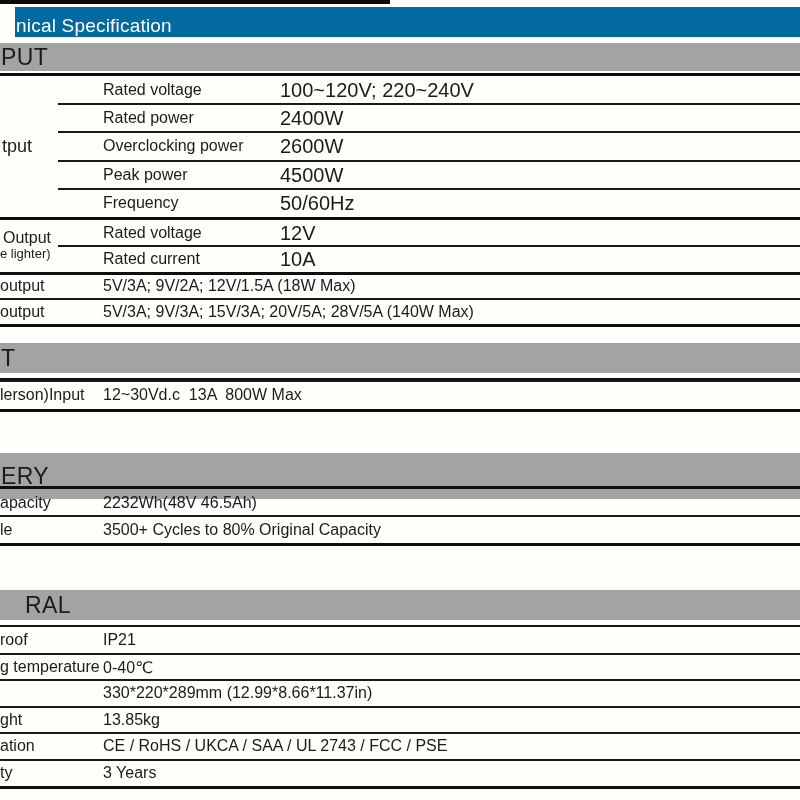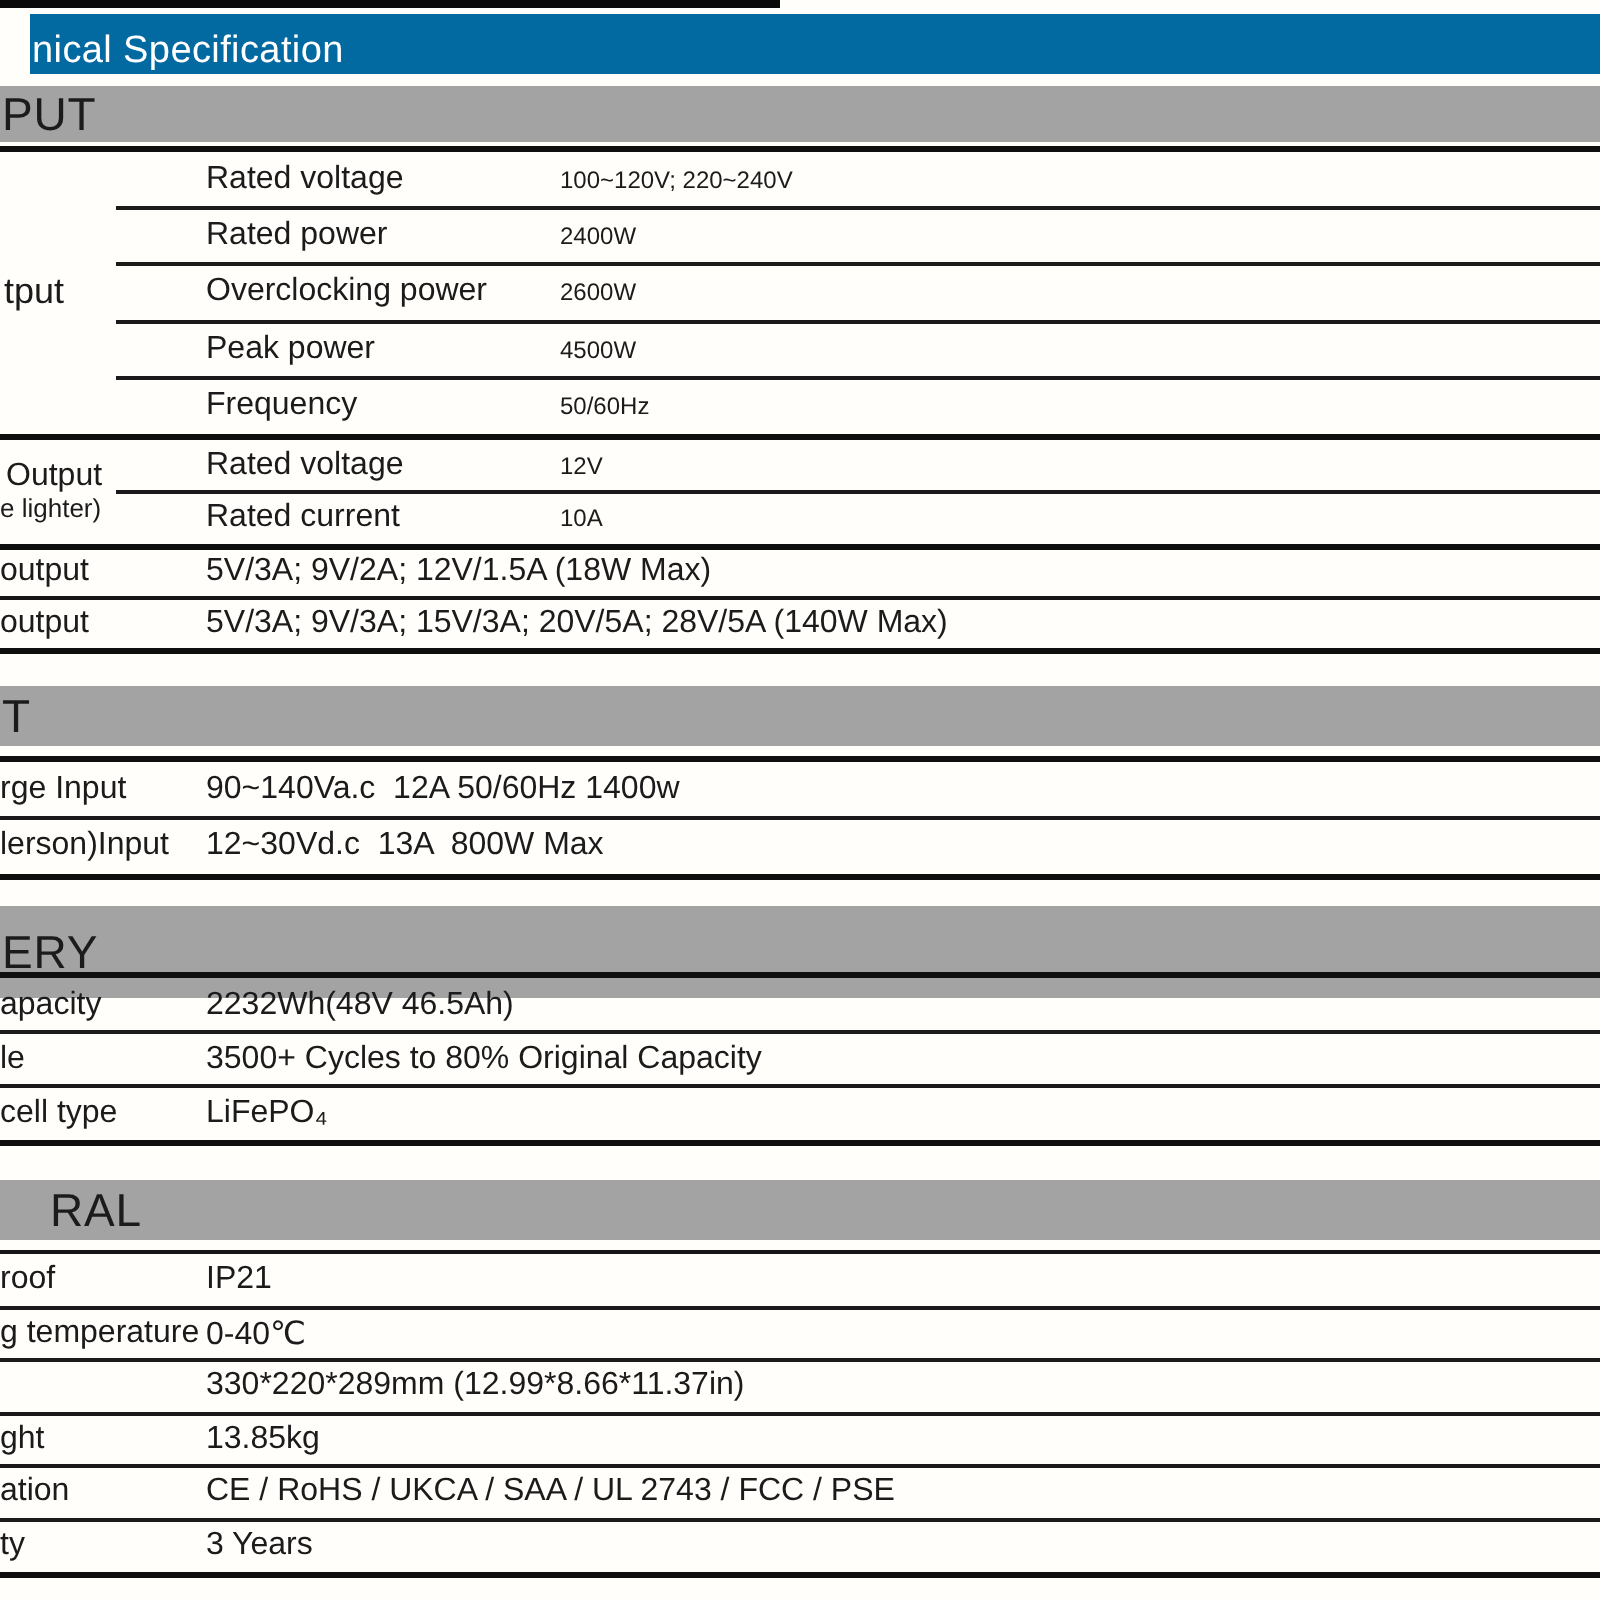--- a/index.html
+++ b/index.html
@@ -28,21 +28,21 @@
   .grp-label { position:absolute; left:2px; top:50%; transform:translateY(-50%); font-size:18px; }
   .grp-label-2 { position:absolute; left:0; top:50%; transform:translateY(-50%); line-height:1.15; }
   .grp-label-2 .l1 { font-size:16px; margin-left:3px; }
   .grp-label-2 .l2 { font-size:13px; }
   .r { position:relative; }
   .sep { position:absolute; left:58px; right:0; top:-1px; height:2px; background:#1a1a1a; }
   .sep.full { left:0; }
   .cl  { position:absolute; left:0;   top:50%; transform:translateY(-50%); font-size:16px; white-space:pre; }
   .cv  { position:absolute; left:103px; top:50%; transform:translateY(-50%); font-size:16px; white-space:pre; }
   .cl2 { position:absolute; left:103px; top:50%; transform:translateY(-50%); font-size:16px; white-space:pre; }
-  .cv2 { position:absolute; left:280px; top:50%; transform:translateY(-50%); font-size:12px; white-space:pre; }
+  .cv2 { position:absolute; left:280px; top:50%; transform:translateY(-50%); font-size:20px; white-space:pre; }
   .h282 { height:28.2px; } .h26 { height:26px; } .h23 { height:23px; } .h24 { height:24px; }
   .h28 { height:28px; } .h27 { height:27px; } .h265 { height:26.5px; }
 </style>
 </head>
 <body>
 
 <div class="page">
 
   <div class="top-sliver"></div>
 
@@ -108,48 +108,39 @@
       <span class="cv">5V/3A; 9V/3A; 15V/3A; 20V/5A; 28V/5A (140W Max)</span>
     </div>
   </div>
 
   <div class="sec-header" style="top:343px;height:30px;">
     <span class="t">T</span>
   </div>
 
   <div class="tbl bt3 bb3" style="top:378px;">
     <div class="r h28">
-      <span class="cl">rge Input</span>
-      <span class="cv">90~140Va.c  12A 50/60Hz 1400w</span>
-    </div>
-    <div class="r h28">
       <span class="sep full"></span>
       <span class="cl">lerson)Input</span>
       <span class="cv">12~30Vd.c  13A  800W Max</span>
     </div>
   </div>
 
   <div class="sec-header" style="top:453px;height:46px;">
     <span class="t">ERY</span>
   </div>
 
   <div class="tbl bt3 bb3" style="top:486px;">
     <div class="r h27">
       <span class="cl">apacity</span>
       <span class="cv">2232Wh(48V 46.5Ah)</span>
     </div>
     <div class="r h27">
       <span class="sep full"></span>
       <span class="cl">le</span>
       <span class="cv">3500+ Cycles to 80% Original Capacity</span>
-    </div>
-    <div class="r h27">
-      <span class="sep full"></span>
-      <span class="cl">cell type</span>
-      <span class="cv">LiFePO₄</span>
     </div>
   </div>
 
   <div class="sec-header" style="top:590px;height:30px;padding-left:24px;">
     <span class="t">RAL</span>
   </div>
 
   <div class="tbl bt2 bb3" style="top:625px;">
     <div class="r h265">
       <span class="cl">roof</span>

